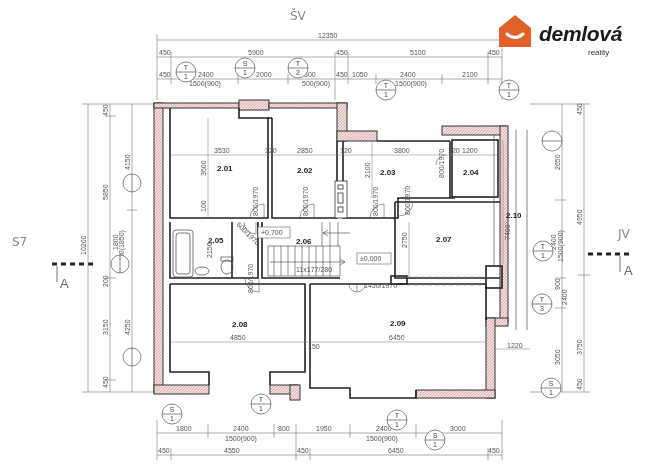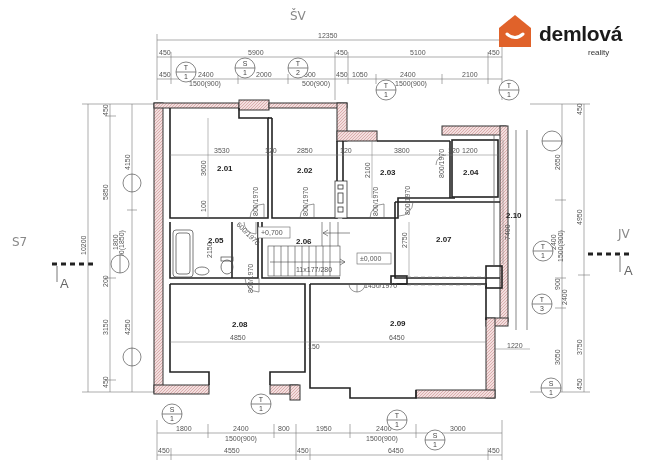--- a/index.html
+++ b/index.html
@@ -1,20 +1,20 @@
 <!DOCTYPE html>
 <html><head>
   <meta charset="utf-8">
   <style>
     html, body { margin: 0; padding: 0; background: #ffffff; }
     body { width: 646px; height: 468px; position: relative; overflow: hidden; font-family: "Liberation Sans", sans-serif; }
     #plan { position: absolute; left: 0; top: 0; width: 646px; height: 468px; }
     .logo { position: absolute; left: 498px; top: 14px; width: 140px; height: 50px; }
     .logo .house { position: absolute; left: 0; top: 0; width: 34px; height: 34px; }
-    .logo .brand { position: absolute; left: 41px; top: 8px; font-size: 21px; font-weight: bold; color: #1a1a1a; letter-spacing: -0.3px; }
+    .logo .brand { position: absolute; left: 41px; top: 8px; font-size: 21px; font-weight: bold; color: #1a1a1a; letter-spacing: -0.3px; font-style: italic; }
     .logo .sub { position: absolute; left: 42px; top: 34px; font-size: 8px; color: #333; padding-left: 48px; }
     svg text { font-family: "Liberation Sans", sans-serif; }
     .dim { font-size: 7px; fill: #555; }
     .room { font-size: 8px; font-weight: bold; fill: #222; }
     .hand { font-size: 12px; fill: #888; font-family: "DejaVu Sans", sans-serif; }
     .sec { font-size: 13px; fill: #666; }
   </style>
 </head>
 <body>
 

